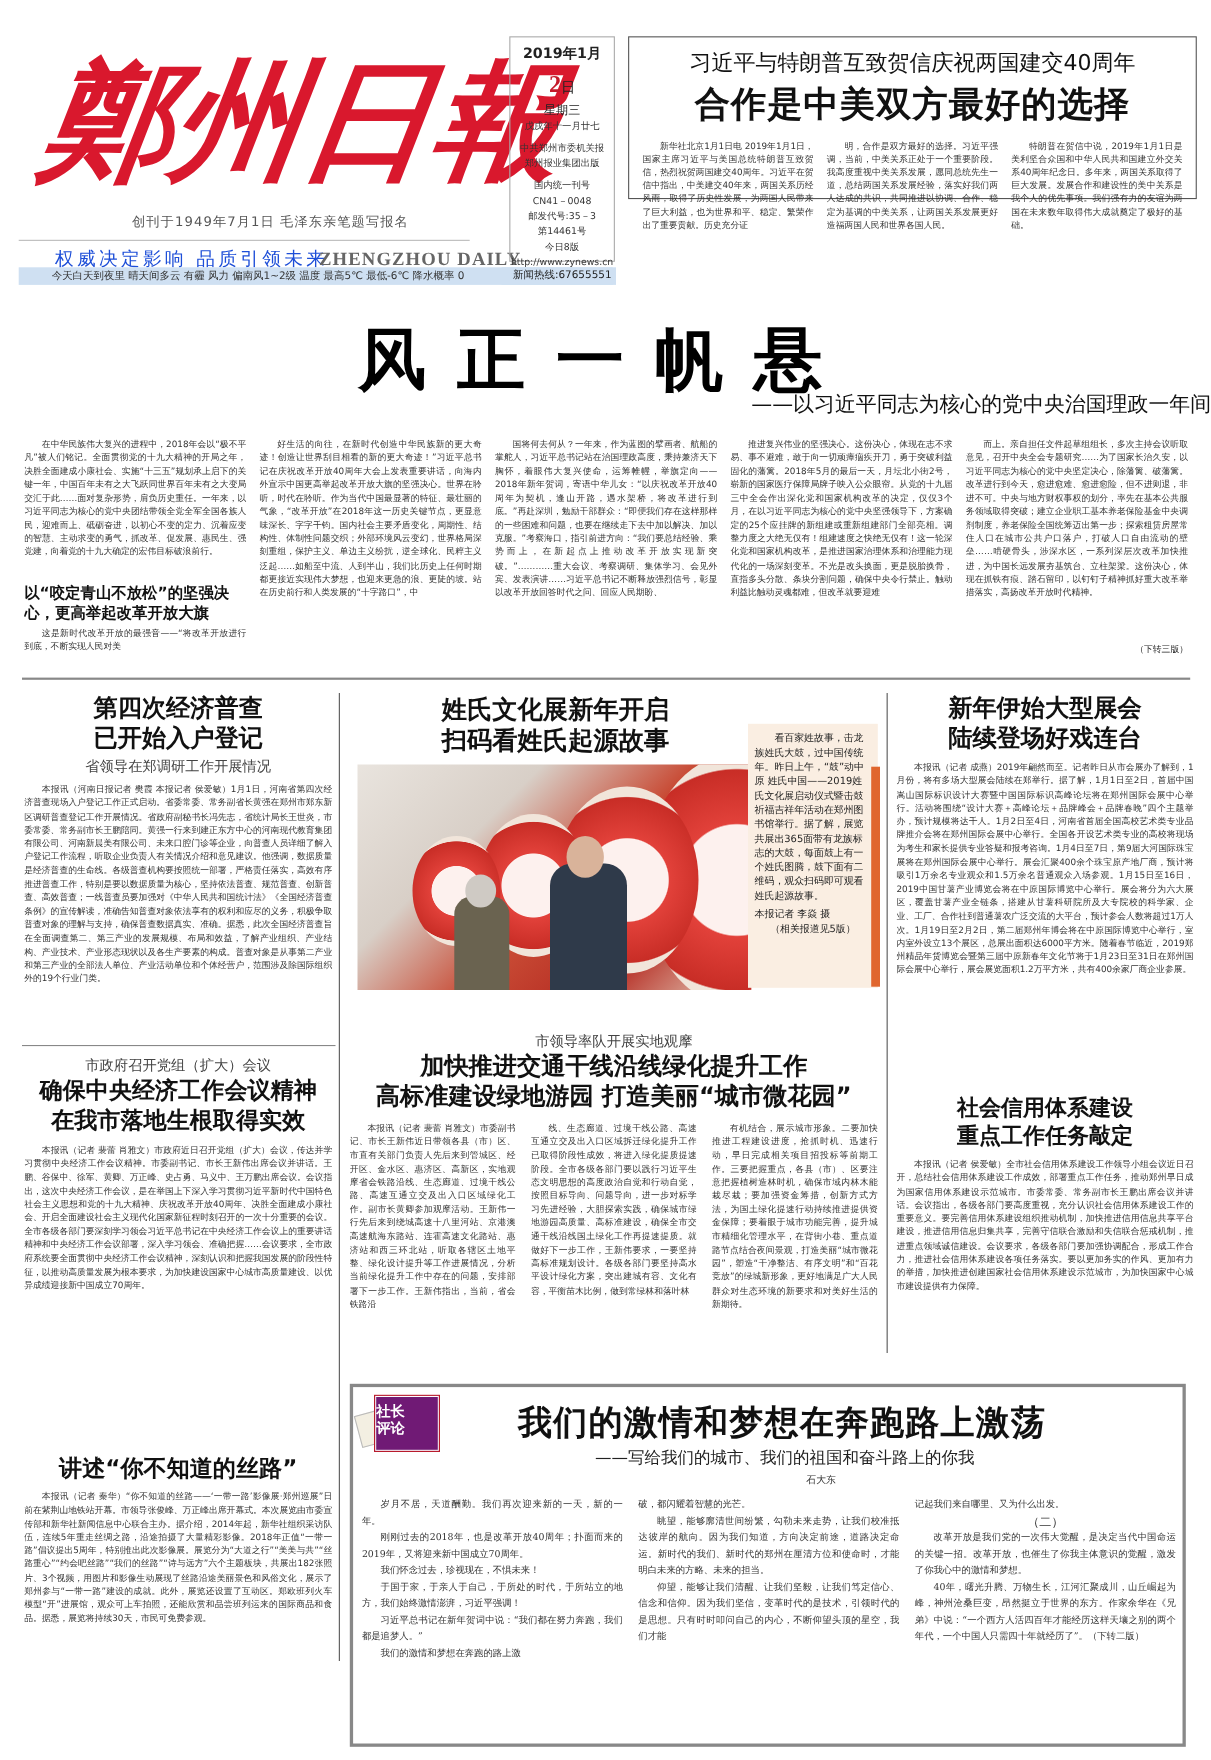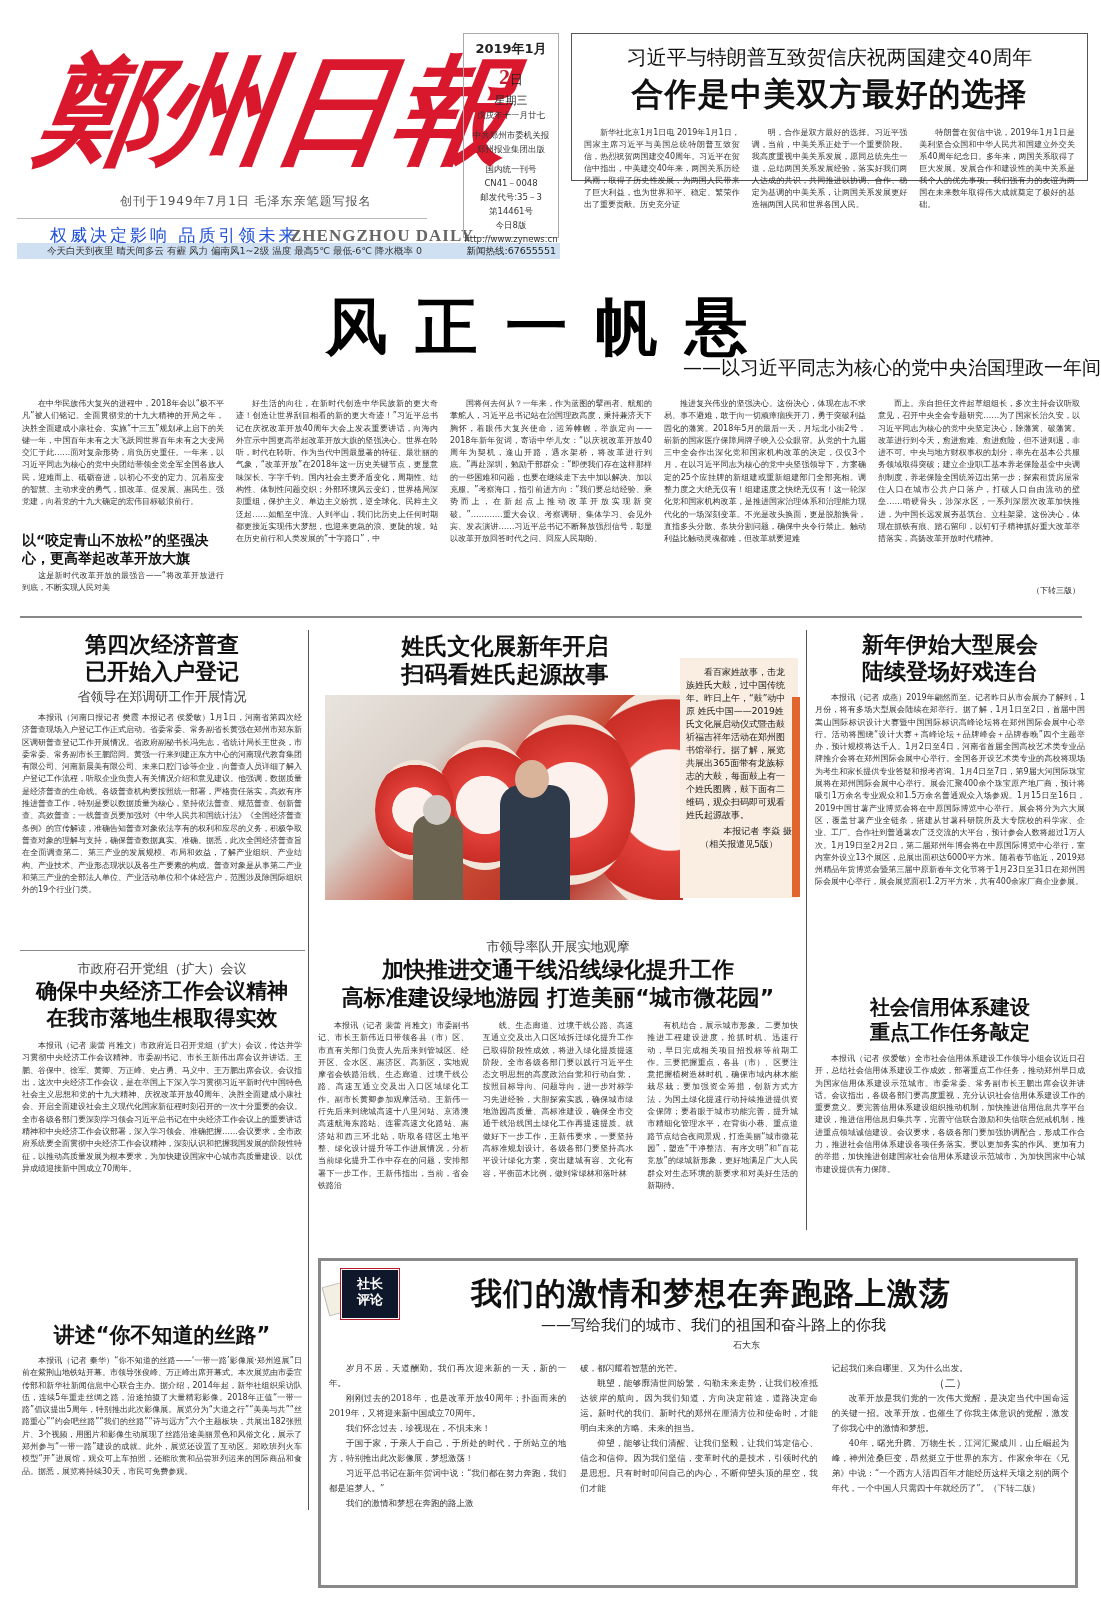--- a/index.html
+++ b/index.html
@@ -34,21 +34,21 @@
   .vline { border-left: 1.5px solid #555; }
   .box-head { text-align: center; font-weight: bold; color: #111; }
   .kick { text-align: center; font-size: 13px; color: #444; }
   .photo-wrap { left: 325px; top: 695px; width: 358px; height: 205px; background: linear-gradient(135deg, #e9e4de 0%, #d8cfc7 30%, #c84a34 55%, #b52b22 75%, #e8d9c6 100%); overflow: hidden; }
   .drum { position: absolute; border-radius: 50%; background: radial-gradient(circle, #fdf1ee 35%, #e2413a 36%, #c82d26 70%, #f1e5da 71%); }
   .caption-box { left: 680px; top: 658px; width: 118px; height: 240px; background: #faeee2; padding: 8px 6px; }
   .caption-box p { font-size: 9px; line-height: 13px; color: #222; text-indent: 2em; }
   .orange-bar { left: 363px; top: 706px; width: 310px; height: 5px; background: #e0662e; }
   .orange-side { left: 792px; top: 697px; width: 8px; height: 200px; background: #e0662e; }
   .editorial { left: 318px; top: 1258px; width: 760px; height: 330px; border: 3px solid #888; }
-  .ed-badge { left: 20px; top: 8px; width: 58px; height: 50px; background: #0f172a; color: #fff; font-size: 13px; font-weight: bold; text-align: center; line-height: 16px; padding-top: 6px; border: 1px solid #fff; outline: 1px solid #b81b2c; }
+  .ed-badge { left: 20px; top: 8px; width: 58px; height: 50px; background: #701a75; color: #fff; font-size: 13px; font-weight: bold; line-height: 16px; padding-top: 6px; border: 1px solid #fff; outline: 1px solid #b81b2c; }
   .ed-book { left: 4px; top: 22px; width: 30px; height: 30px; background: #f3efe2; border: 1px solid #bbb; transform: rotate(-15deg); }
   .ed-title { left: 150px; top: 12px; font-size: 31px; font-weight: bold; color: #111; letter-spacing: 1px; }
   .ed-sub { left: 220px; top: 55px; font-size: 15px; color: #222; }
   .ed-author { left: 412px; top: 78px; font-size: 9px; color: #333; }
   .ed-cols { left: 8px; top: 100px; width: 740px; display: flex; gap: 14px; }
   .ed-cols .c { flex: 1; font-family: "DejaVu Serif", "Liberation Serif", serif; font-size: 8.5px; line-height: 15px; color: #333; text-align: justify; }
   .ed-cols .c p { text-indent: 2em; }
   .ed-cols .num { text-align: center; font-size: 11px; }
 </style>
 </head>
@@ -138,21 +138,21 @@
   <div class="drum" style="left:180px;top:20px;width:130px;height:170px;"></div>
   <div class="drum" style="left:110px;top:45px;width:100px;height:130px;"></div>
   <div class="drum" style="left:50px;top:65px;width:80px;height:100px;"></div>
   <div style="position:absolute;left:175px;top:90px;width:70px;height:120px;background:#2f3a4a;border-radius:20px 20px 0 0;"></div>
   <div style="position:absolute;left:190px;top:65px;width:34px;height:38px;background:#d9b39a;border-radius:50%;"></div>
   <div style="position:absolute;left:88px;top:120px;width:50px;height:90px;background:#6a6350;border-radius:16px 16px 0 0;"></div>
   <div style="position:absolute;left:98px;top:100px;width:28px;height:30px;background:#cfcac4;border-radius:50%;"></div>
 </div>
 <div class="abs caption-box">
   <p>看百家姓故事，击龙族姓氏大鼓，过中国传统年。昨日上午，“鼓”动中原 姓氏中国——2019姓氏文化展启动仪式暨击鼓祈福吉祥年活动在郑州图书馆举行。据了解，展览共展出365面带有龙族标志的大鼓，每面鼓上有一个姓氏图腾，鼓下面有二维码，观众扫码即可观看姓氏起源故事。</p>
-  <div style="font-size:9px;text-align:right;margin-top:3px;">本报记者 李焱 摄</div>
+  <div style="font-size:9px;text-align:left;margin-top:3px;">本报记者 李焱 摄</div>
   <div style="font-size:9px;text-align:center;">（相关报道见5版）</div>
 </div>
 <div class="abs orange-side"></div>
 
 <div class="abs vline" style="left:806px;top:630px;height:600px;"></div>
 <div class="abs" style="left:815px;top:632px;width:270px;">
   <div class="box-head" style="font-size:22px;line-height:26px;">新年伊始大型展会</div>
   <div class="box-head" style="font-size:22px;line-height:28px;margin-bottom:6px;">陆续登场好戏连台</div>
   <p class="body-text" style="height:270px;overflow:hidden;">本报讯（记者 成燕）2019年翩然而至。记者昨日从市会展办了解到，1月份，将有多场大型展会陆续在郑举行。据了解，1月1日至2日，首届中国嵩山国际标识设计大赛暨中国国际标识高峰论坛将在郑州国际会展中心举行。活动将围绕“设计大赛＋高峰论坛＋品牌峰会＋品牌春晚”四个主题举办，预计规模将达千人。1月2日至4日，河南省首届全国高校艺术类专业品牌推介会将在郑州国际会展中心举行。全国各开设艺术类专业的高校将现场为考生和家长提供专业答疑和报考咨询。1月4日至7日，第9届大河国际珠宝展将在郑州国际会展中心举行。展会汇聚400余个珠宝原产地厂商，预计将吸引1万余名专业观众和1.5万余名普通观众入场参观。1月15日至16日，2019中国甘薯产业博览会将在中原国际博览中心举行。展会将分为六大展区，覆盖甘薯产业全链条，搭建从甘薯科研院所及大专院校的科学家、企业、工厂、合作社到普通薯农广泛交流的大平台，预计参会人数将超过1万人次。1月19日至2月2日，第二届郑州年博会将在中原国际博览中心举行，室内室外设立13个展区，总展出面积达6000平方米。随着春节临近，2019郑州精品年货博览会暨第三届中原新春年文化节将于1月23日至31日在郑州国际会展中心举行，展会展览面积1.2万平方米，共有400余家厂商企业参展。</p>
 </div>
@@ -194,21 +194,21 @@
     <div>评论</div>
   </div>
   <div class="abs ed-title">我们的激情和梦想在奔跑路上激荡</div>
   <div class="abs ed-sub">——写给我们的城市、我们的祖国和奋斗路上的你我</div>
   <div class="abs ed-author">石大东</div>
   <div class="abs ed-cols">
     <div class="c">
       <p>岁月不居，天道酬勤。我们再次迎来新的一天，新的一年。</p>
         <p>刚刚过去的2018年，也是改革开放40周年；扑面而来的2019年，又将迎来新中国成立70周年。</p>
         <p>我们怀念过去，珍视现在，不惧未来！</p>
-        <p>于国于家，于亲人于自己，于所处的时代，于所站立的地方，特别推出此次影像展，梦想激荡！</p>
+        <p>于国于家，于亲人于自己，于所处的时代，于所站立的地方，我们始终激情澎湃，习近平强调！</p>
         <p>习近平总书记在新年贺词中说：“我们都在努力奔跑，我们都是追梦人。”</p>
         <p>我们的激情和梦想在奔跑的路上激</p>
     </div>
     <div class="c">
       <p style="text-indent:0">破，都闪耀着智慧的光芒。</p>
         <p>眺望，能够廓清世间纷繁，勾勒未来走势，让我们校准抵达彼岸的航向。因为我们知道，方向决定前途，道路决定命运。新时代的我们、新时代的郑州在厘清方位和使命时，才能明白未来的方略、未来的担当。</p>
         <p>仰望，能够让我们清醒、让我们坚毅，让我们笃定信心、信念和信仰。因为我们坚信，变革时代的是技术，引领时代的是思想。只有时时叩问自己的内心，不断仰望头顶的星空，我们才能</p>
     </div>
     <div class="c">
       <p style="text-indent:0">记起我们来自哪里、又为什么出发。</p>

